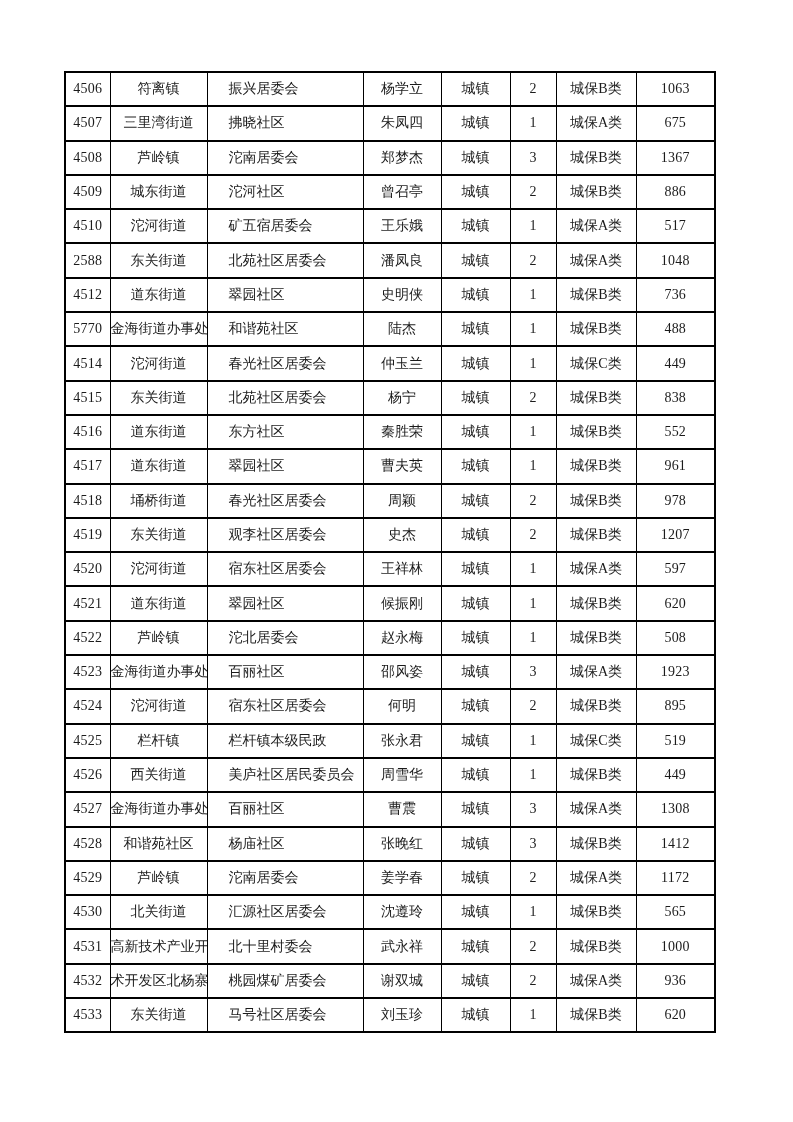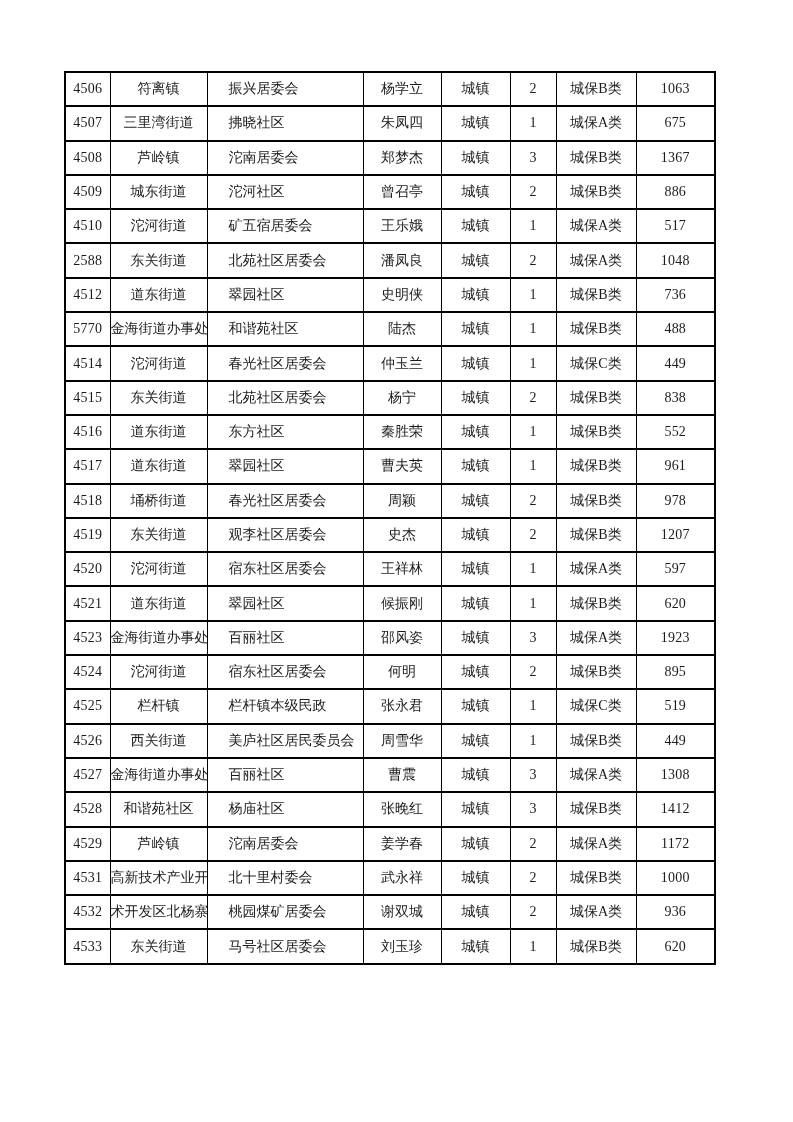--- a/index.html
+++ b/index.html
@@ -230,20 +230,30 @@
     <td class="c-id">4521</td>
     <td class="c-town">道东街道</td>
     <td class="c-comm">翠园社区</td>
     <td class="c-name">候振刚</td>
     <td class="c-cat">城镇</td>
     <td class="c-num">1</td>
     <td class="c-type">城保B类</td>
     <td class="c-amt">620</td>
   </tr>
         <tr>
+    <td class="c-id">4522</td>
+    <td class="c-town">芦岭镇</td>
+    <td class="c-comm">沱北居委会</td>
+    <td class="c-name">赵永梅</td>
+    <td class="c-cat">城镇</td>
+    <td class="c-num">1</td>
+    <td class="c-type">城保B类</td>
+    <td class="c-amt">508</td>
+  </tr>
+        <tr>
     <td class="c-id">4523</td>
     <td class="c-town">金海街道办事处</td>
     <td class="c-comm">百丽社区</td>
     <td class="c-name">邵风姿</td>
     <td class="c-cat">城镇</td>
     <td class="c-num">3</td>
     <td class="c-type">城保A类</td>
     <td class="c-amt">1923</td>
   </tr>
         <tr>
@@ -298,20 +308,30 @@
   </tr>
         <tr>
     <td class="c-id">4529</td>
     <td class="c-town">芦岭镇</td>
     <td class="c-comm">沱南居委会</td>
     <td class="c-name">姜学春</td>
     <td class="c-cat">城镇</td>
     <td class="c-num">2</td>
     <td class="c-type">城保A类</td>
     <td class="c-amt">1172</td>
+  </tr>
+        <tr>
+    <td class="c-id">4530</td>
+    <td class="c-town">北关街道</td>
+    <td class="c-comm">汇源社区居委会</td>
+    <td class="c-name">沈遵玲</td>
+    <td class="c-cat">城镇</td>
+    <td class="c-num">1</td>
+    <td class="c-type">城保B类</td>
+    <td class="c-amt">565</td>
   </tr>
         <tr>
     <td class="c-id">4531</td>
     <td class="c-town">高新技术产业开</td>
     <td class="c-comm">北十里村委会</td>
     <td class="c-name">武永祥</td>
     <td class="c-cat">城镇</td>
     <td class="c-num">2</td>
     <td class="c-type">城保B类</td>
     <td class="c-amt">1000</td>

